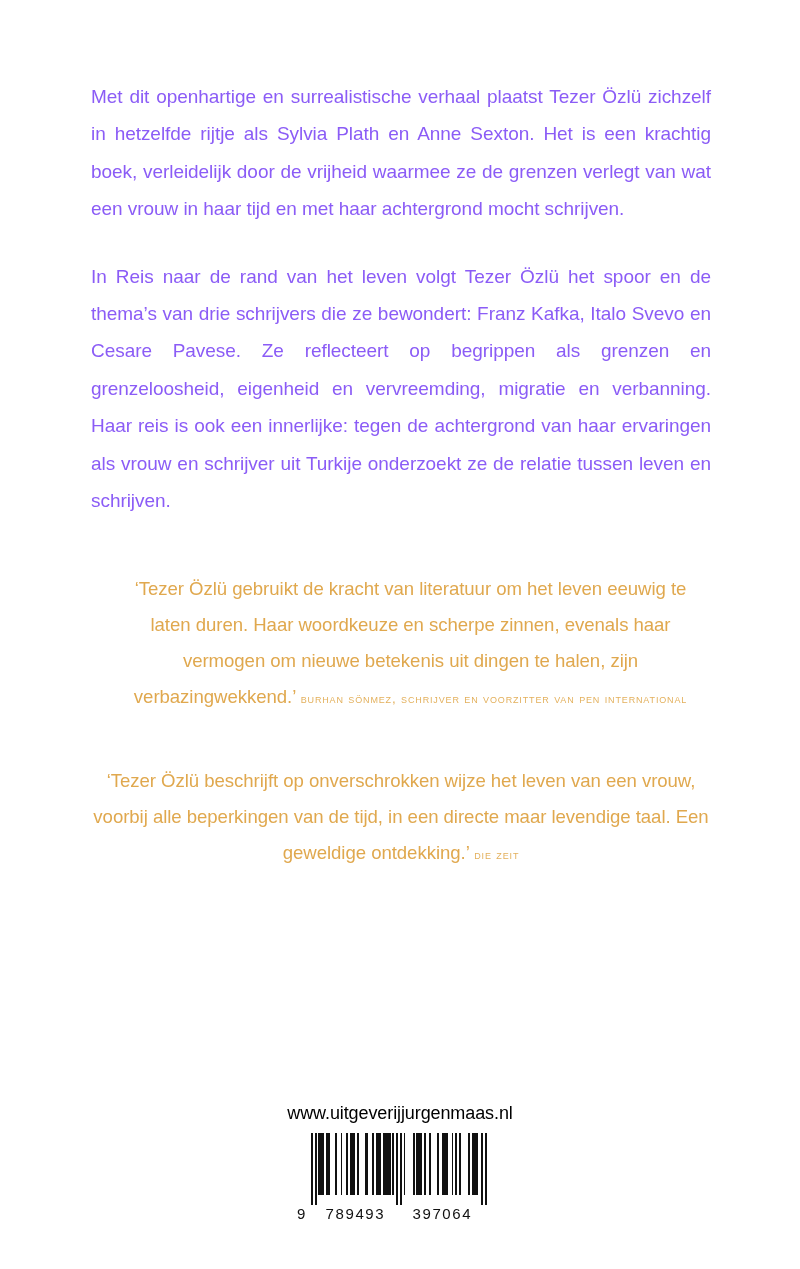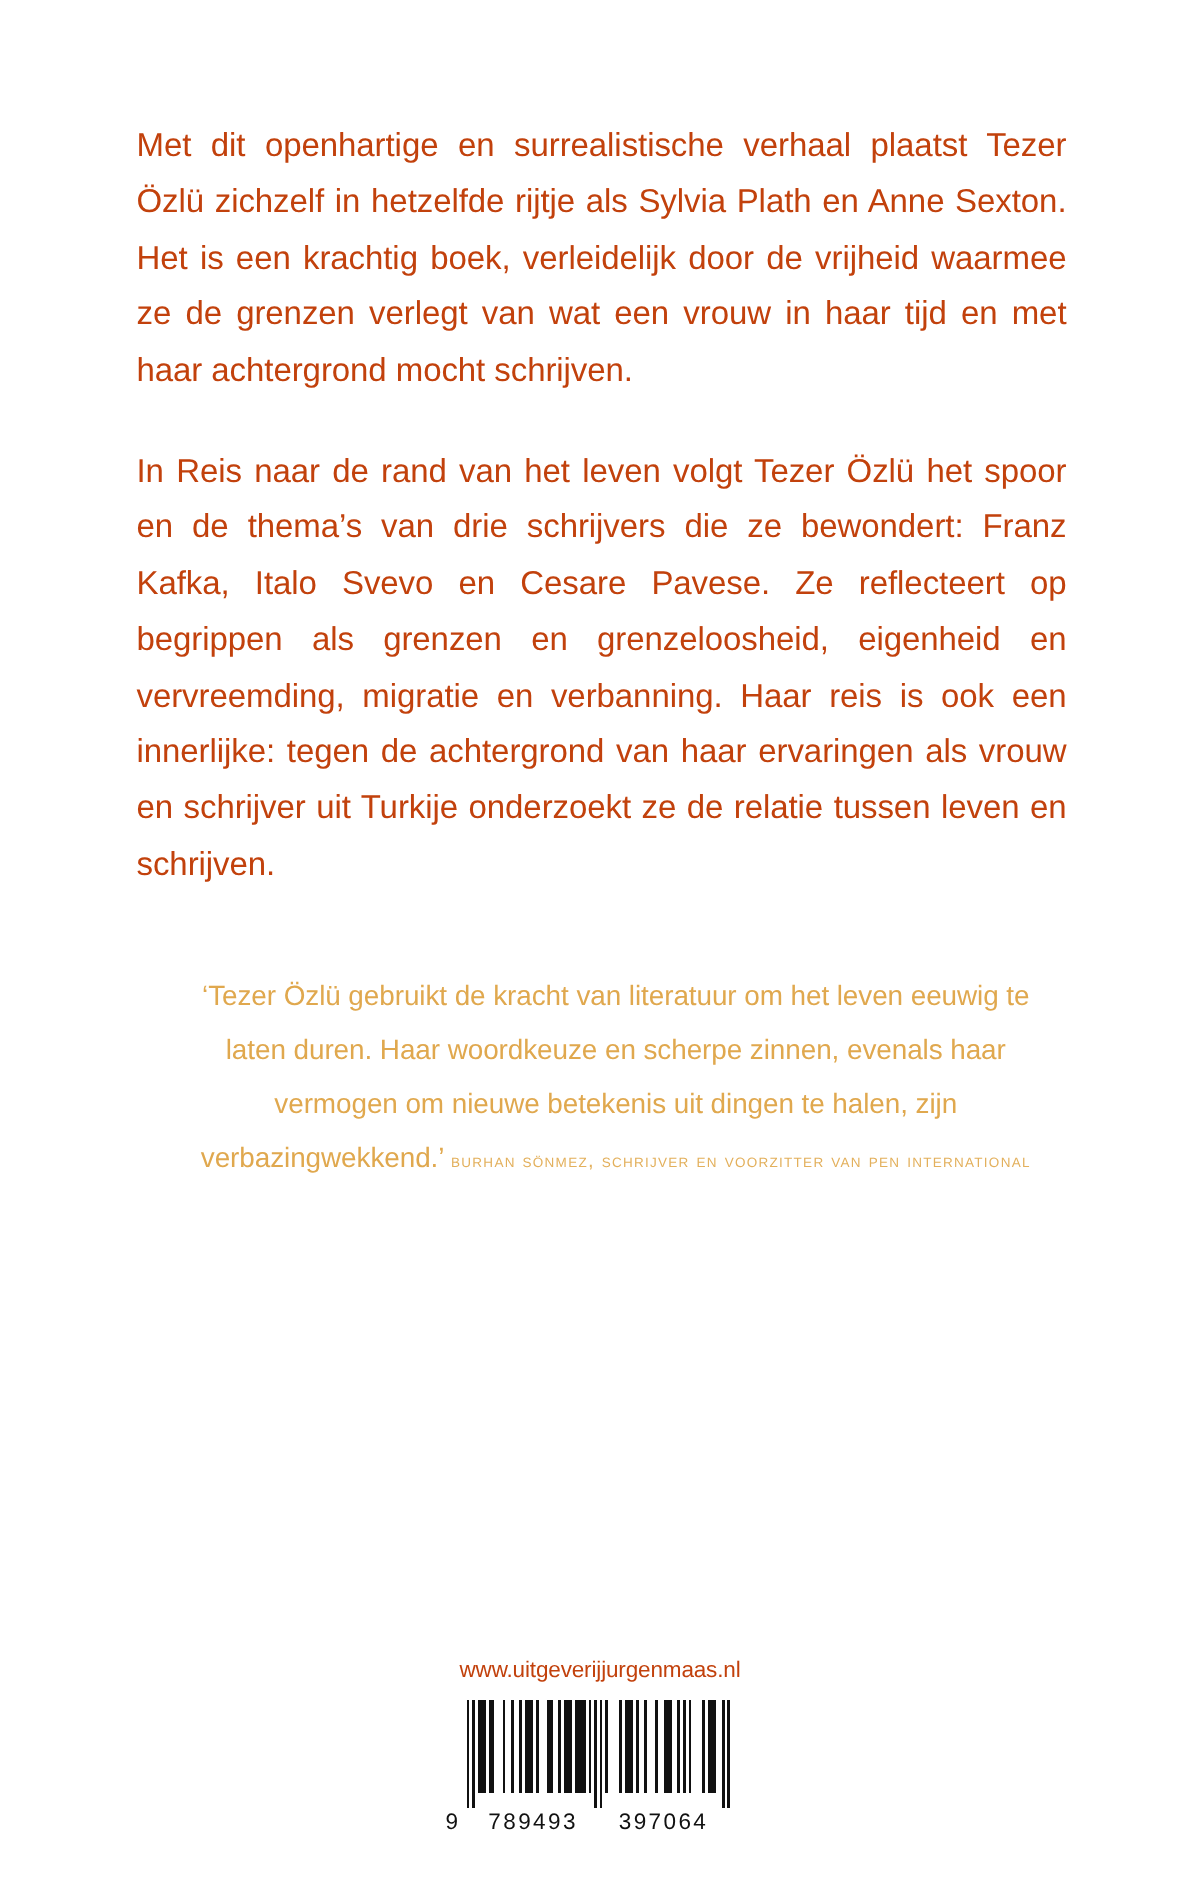--- a/index.html
+++ b/index.html
@@ -21,22 +21,22 @@
 
   .content {
     position: absolute;
     left: 91px;
     top: 78px;
     width: 620px;
   }
 
   
   .blurb {
-    color: #c2410c;
-    font-size: 22px;
+    color: #8b5cf6;
+    font-size: 19px;
     line-height: 37.4px;
     text-align: justify;
     text-justify: inter-word;
     letter-spacing: -0.05px;
     margin: 0;
     -webkit-hyphens: none;
     hyphens: none;
   }
   .blurb + .blurb {
     margin-top: 30px;
@@ -79,22 +79,22 @@
 
   
   .footer {
     position: absolute;
     left: 0;
     right: 0;
     top: 1106px;
     text-align: center;
   }
   .site-url {
-    color: #c2410c;
-    font-size: 15px;
+    color: #000000;
+    font-size: 18px;
     letter-spacing: -0.1px;
     line-height: 15px;
     margin: 0 0 8px 0;
   }
 
   .barcode-wrap {
     display: inline-block;
     text-align: center;
   }
   .barcode {
@@ -111,20 +111,21 @@
 
     <p class="blurb"><span>Met dit openhartige en surrealistische verhaal plaatst Tezer Özlü zichzelf in hetzelfde rijtje als Sylvia Plath en Anne Sexton. Het is een krachtig boek, verleidelijk door de vrijheid waarmee ze de grenzen verlegt van wat een vrouw in haar tijd en met haar achtergrond mocht schrijven.</span></p>
 
     <p class="blurb"><span>In </span><span class="title-italic">Reis naar de rand van het leven</span><span> volgt Tezer Özlü het spoor en de thema’s van drie schrijvers die ze bewondert: Franz Kafka, Italo Svevo en Cesare Pavese. Ze reflecteert op begrippen als grenzen en grenzeloosheid, eigenheid en vervreemding, migratie en verbanning. Haar reis is ook een innerlijke: tegen de achtergrond van haar ervaringen als vrouw en schrijver uit Turkije onderzoekt ze de relatie tussen leven en schrijven.</span></p>
 
     <div class="quotes">
 
       <p class="quote quote-1"><span>‘Tezer Özlü gebruikt de kracht van literatuur om het leven eeuwig te laten duren. Haar woordkeuze en scherpe zinnen, evenals haar vermogen om nieuwe betekenis uit dingen te halen, zijn verbazingwekkend.’</span> <span class="attrib">Burhan Sönmez, schrijver en voorzitter van PEN International</span></p>
 
 
+      <p class="quote quote-3"><span>‘Tezer Özlü beschrijft op onverschrokken wijze het leven van een vrouw, voorbij alle beperkingen van de tijd, in een directe maar levendige taal. Een geweldige ontdekking.’</span> <span class="attrib">Die Zeit</span></p>
 
     </div>
   </div>
 
   <div class="footer">
     <p class="site-url">www.uitgeverijjurgenmaas.nl</p>
 
     <div class="barcode-wrap">
       <svg class="barcode" width="212" height="96" viewBox="0 0 212 96" shape-rendering="crispEdges">
         <rect x="0" y="0" width="212" height="96" fill="#ffffff"></rect>

